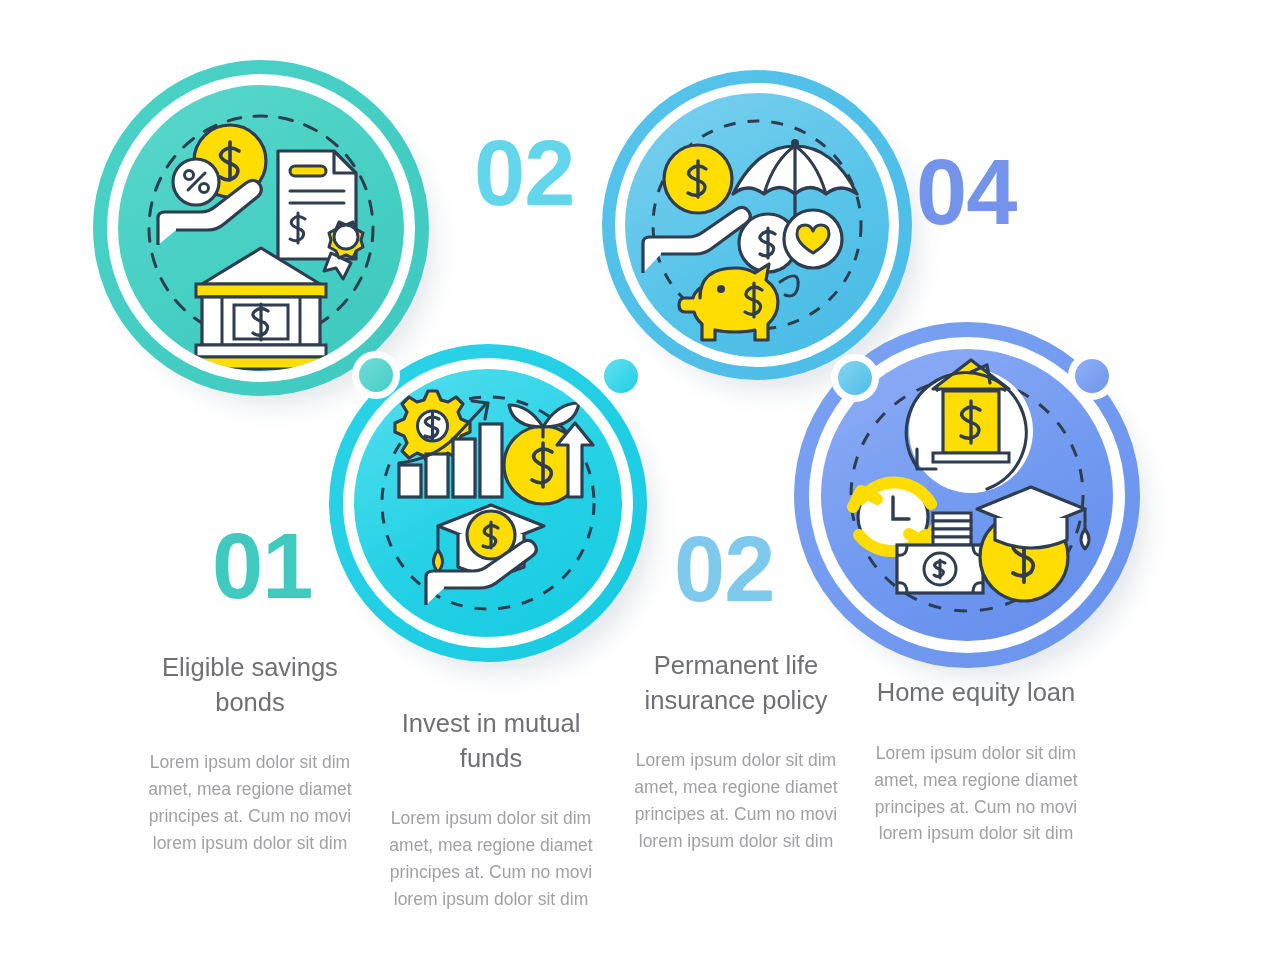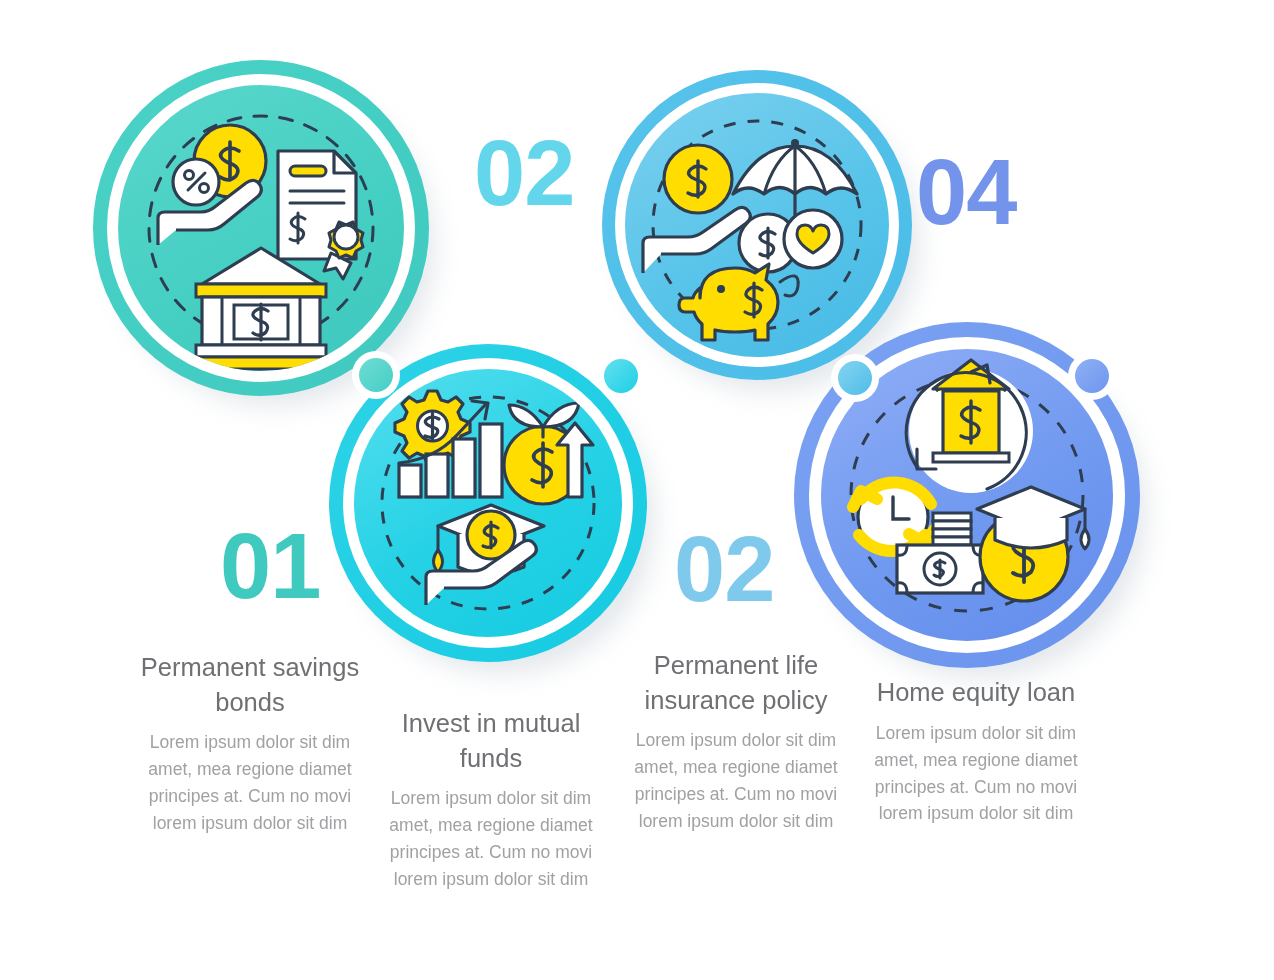--- a/index.html
+++ b/index.html
@@ -22,21 +22,21 @@
   .dot{position:absolute;border-radius:50%;background:#ffffff;
        display:flex;align-items:center;justify-content:center;}
   .dot > i{display:block;border-radius:50%;}
 
   
   .num{position:absolute;font-weight:bold;line-height:1;letter-spacing:-1px;}
 
   
   .tblock{position:absolute;text-align:center;}
   .ttitle{color:#6f7073;font-size:25.5px;line-height:1.36;font-weight:normal;}
-  .tbody{color:#a0a1a4;font-size:17.5px;line-height:1.54;margin-top:10px;}
+  .tbody{color:#a0a1a4;font-size:17.5px;line-height:1.54;margin-top:30px;}
 
   
   .disc svg{position:absolute;left:0;top:0;width:100%;height:100%;}
 </style>
 </head>
 <body>
 
 <div class="stage">
 
   <div class="node" style="left:93px;top:60px;width:336px;height:336px;">
@@ -245,27 +245,27 @@
   <div class="dot" style="left:597px;top:352px;width:48px;height:48px;">
     <i style="width:34px;height:34px;background:linear-gradient(135deg,#63e0f0,#1ecfe4);"></i>
   </div>
   <div class="dot" style="left:831px;top:354px;width:48px;height:48px;">
     <i style="width:34px;height:34px;background:linear-gradient(135deg,#84d4f0,#4fbde8);"></i>
   </div>
   <div class="dot" style="left:1068px;top:352px;width:48px;height:48px;">
     <i style="width:34px;height:34px;background:linear-gradient(135deg,#8fb0f5,#6e96ef);"></i>
   </div>
 
-  <div class="num" style="left:212px;top:520px;font-size:92px;color:#3fc9bf;margin-left:8px;">01</div>
+  <div class="num" style="left:212px;top:520px;font-size:92px;color:#3fc9bf;">01</div>
   <div class="num" style="left:444px;top:127px;font-size:92px;color:#63d6ec;margin-left:30px;">02</div>
   <div class="num" style="left:674px;top:523px;font-size:92px;color:#7fc9ec;">02</div>
   <div class="num" style="left:916px;top:126px;font-size:92px;color:#7494ec;margin-top:20px;">04</div>
 
   <div class="tblock" style="left:131px;top:650px;width:238px;">
-    <div class="ttitle">Permanent savings bonds</div>
+    <div class="ttitle">Eligible savings bonds</div>
     <div class="tbody">Lorem ipsum dolor sit dim amet, mea regione diamet principes at. Cum no movi lorem ipsum dolor sit dim</div>
   </div>
 
   <div class="tblock" style="left:372px;top:706px;width:238px;">
     <div class="ttitle">Invest in mutual funds</div>
     <div class="tbody">Lorem ipsum dolor sit dim amet, mea regione diamet principes at. Cum no movi lorem ipsum dolor sit dim</div>
   </div>
 
   <div class="tblock" style="left:617px;top:648px;width:238px;">
     <div class="ttitle">Permanent life insurance policy</div>

